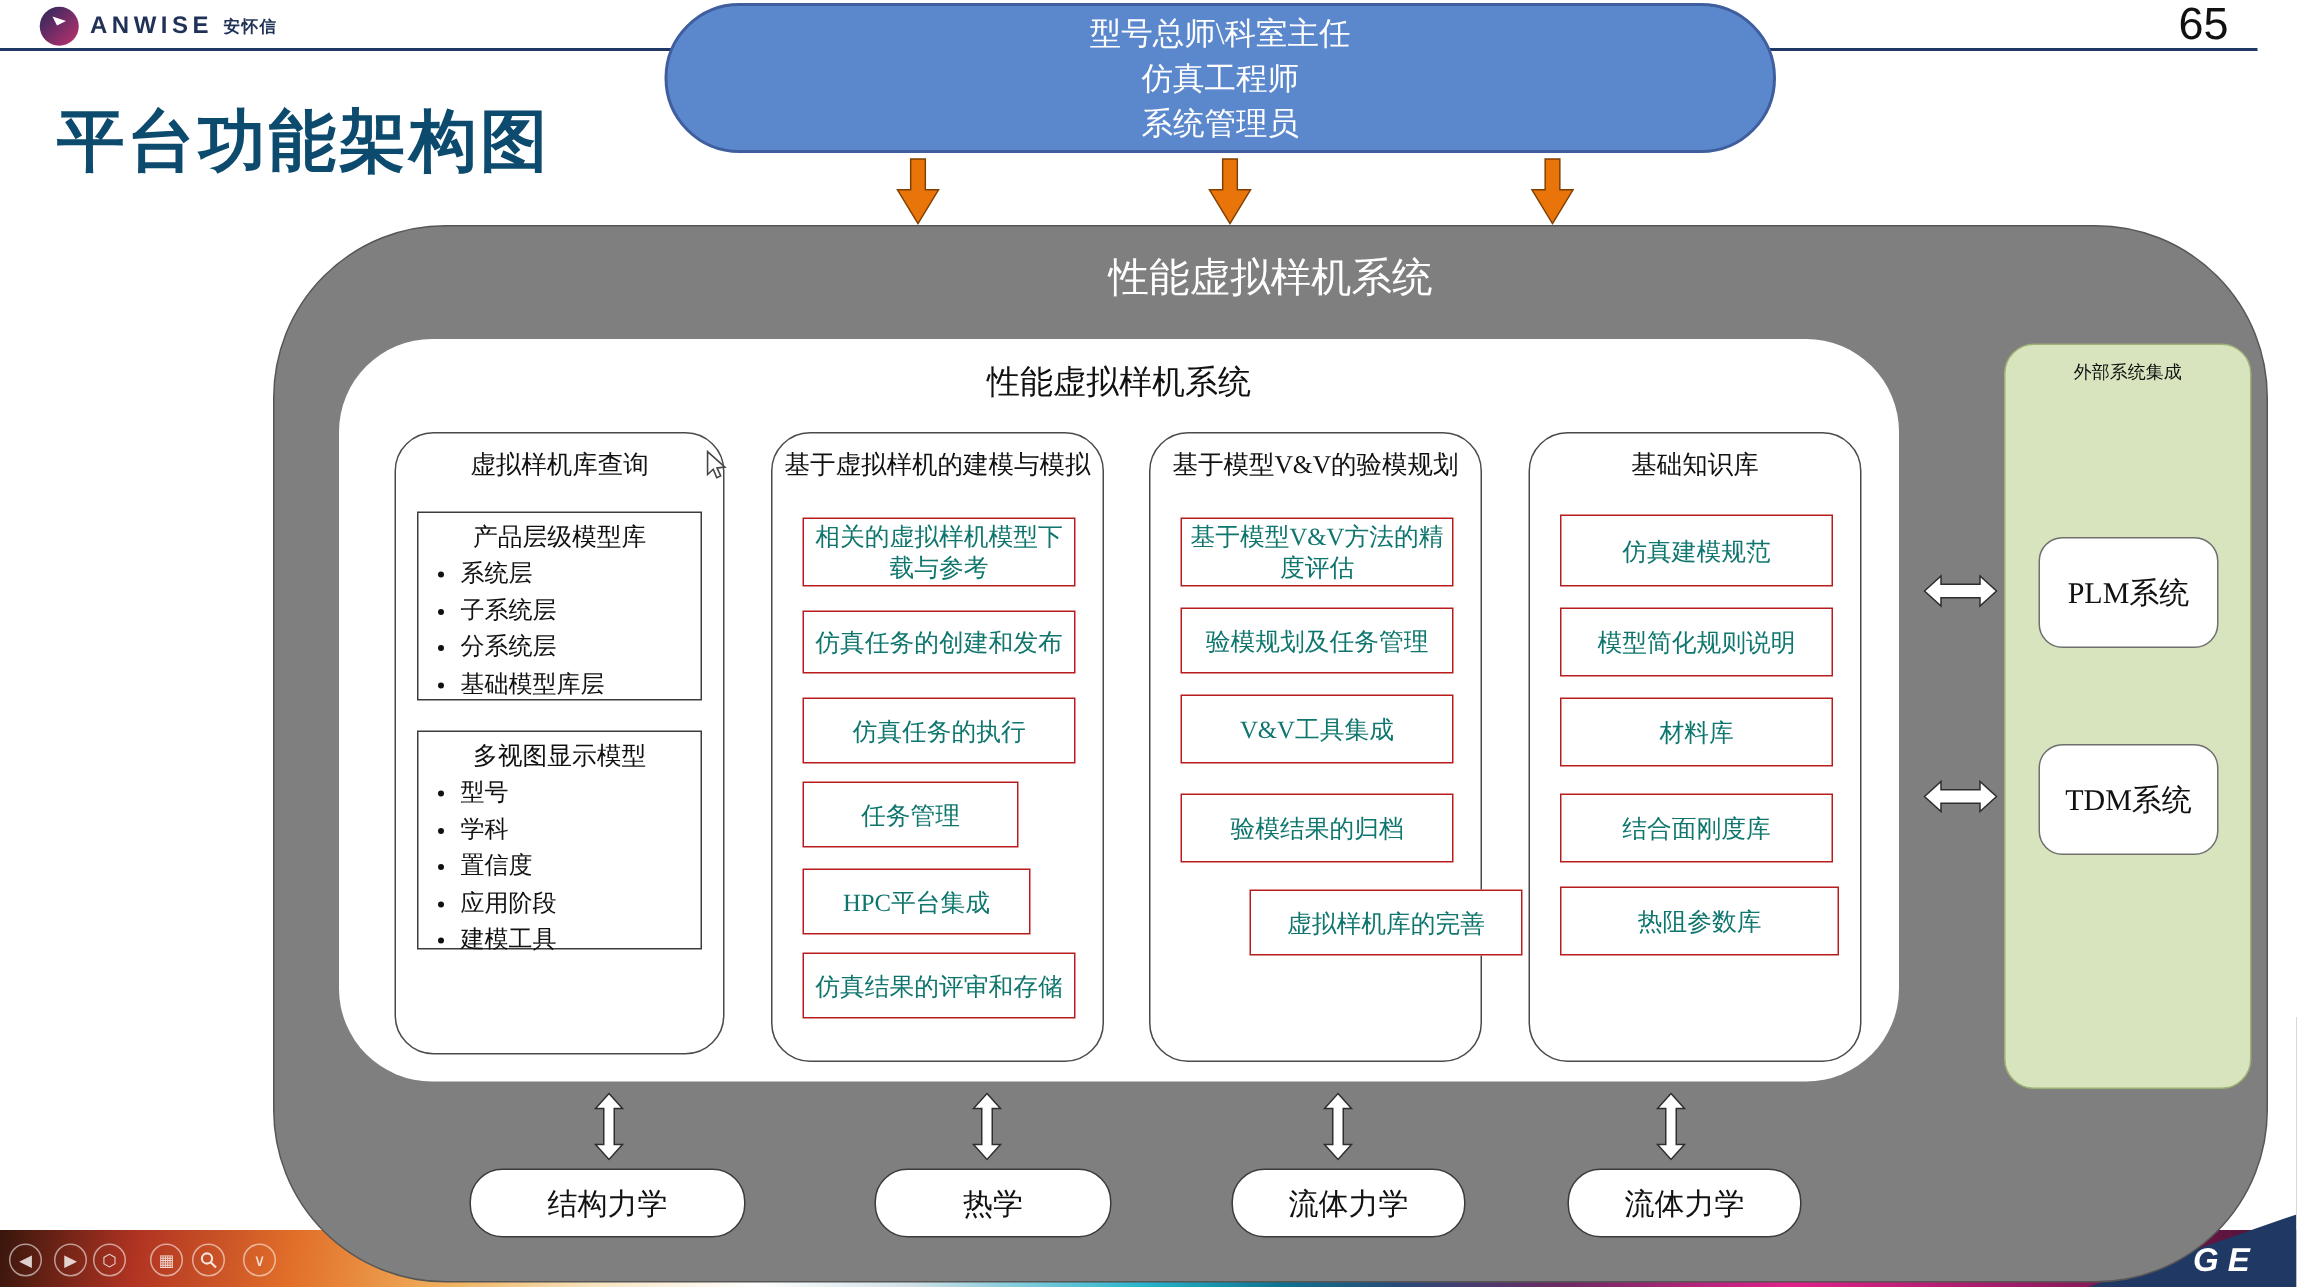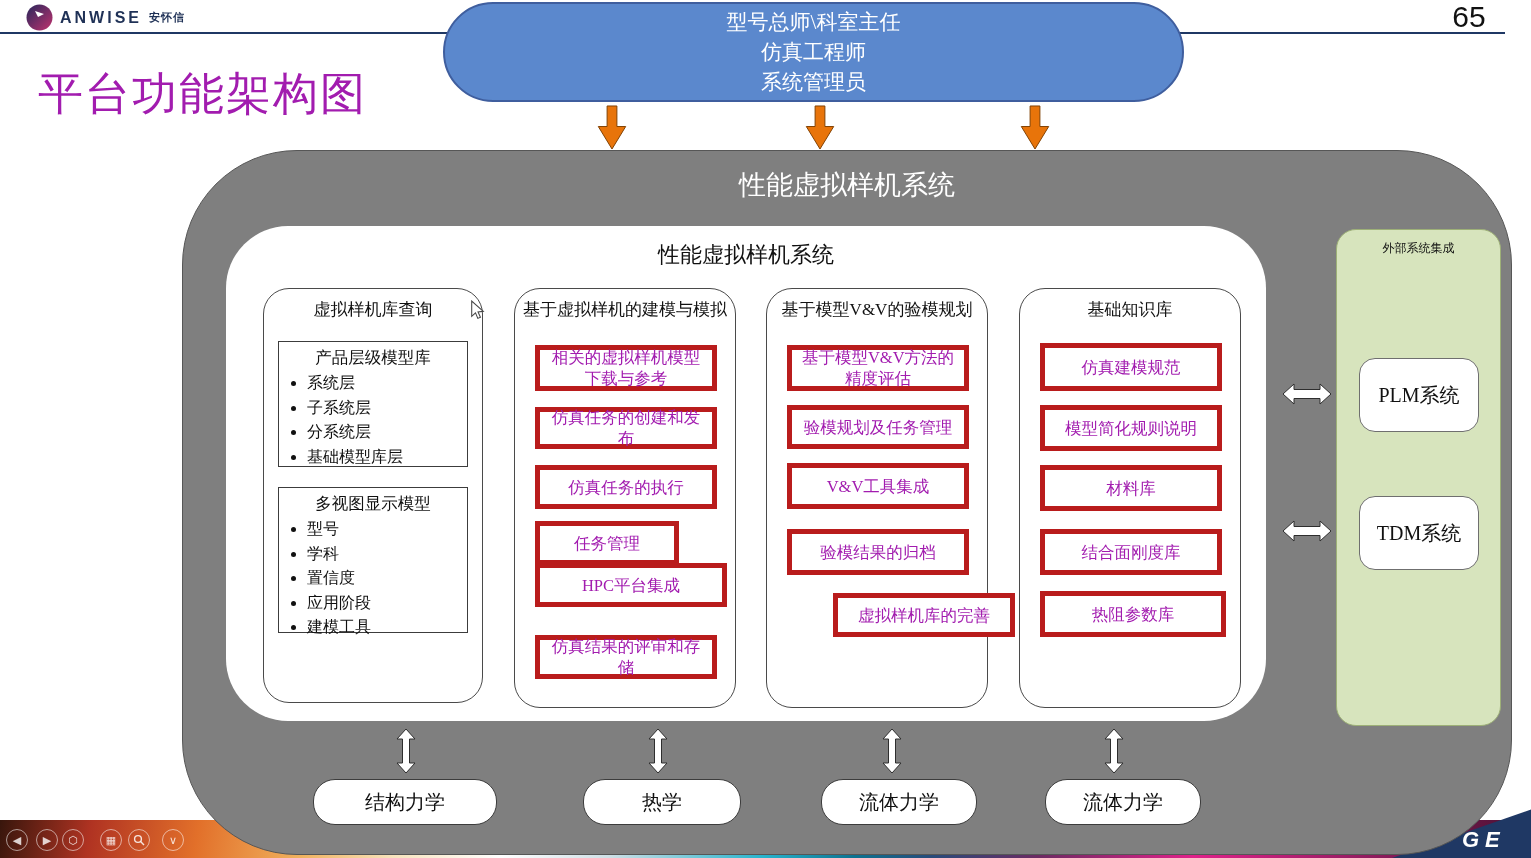--- a/index.html
+++ b/index.html
@@ -8,21 +8,21 @@
     overflow:hidden; font-family:"Liberation Sans",sans-serif;
   }
   .abs{position:absolute;}
 
   
   .brand{left:26px; top:4px; display:flex; align-items:center; gap:7px;}
   .brand-name{font-weight:bold; color:#1f3156; font-size:16px; letter-spacing:3px;}
   .brand-cn{font-weight:bold; color:#1f3156; font-size:11px; letter-spacing:1px;}
   .header-line{left:0; top:32px; width:1505px; height:0; border-top:2px solid #1f3864;}
   .page-number{left:1434px; top:0px; width:70px; text-align:center; font-size:30px; color:#111;}
-  .slide-title{left:38px; top:64px; font-size:45px; font-weight:400; color:#a21caf; letter-spacing:2px; font-family:"Liberation Sans",sans-serif;}
+  .slide-title{left:38px; top:64px; font-size:45px; font-weight:700; color:#0c4a6e; letter-spacing:2px; font-family:"Liberation Sans",sans-serif;}
 
   
   .bubble{
     left:443px; top:2px; width:741px; height:100px; box-sizing:border-box;
     background:#5b88cd; border:2px solid #3f5e9e; border-radius:52px;
     display:flex; flex-direction:column; justify-content:center; align-items:center;
     color:#ffffff; font-size:21px; line-height:30px; z-index:3;
     font-family:"Liberation Serif",serif;
   }
 
@@ -38,23 +38,23 @@
 
   
   .inner-panel{left:43px; top:75px; width:1040px; height:495px;
     background:#ffffff; border-radius:62px;}
   .inner-title{left:0; top:14px; width:100%; text-align:center; color:#111;
     font-size:22px; font-family:"Liberation Serif",serif;}
 
   .col-panel{box-sizing:border-box; background:#fff; border:1px solid #4a4a4a; border-radius:26px;}
   .col-header{position:absolute; top:9px; left:0; width:100%; text-align:center;
     font-size:17px; color:#111; font-family:"Liberation Serif",serif;}
-  .fbox{position:absolute; box-sizing:border-box; background:#fff; border:5px solid #b91c1c;
+  .fbox{position:absolute; box-sizing:border-box; background:#fff; border:1px solid #b91c1c;
     display:flex; align-items:center; justify-content:center; text-align:center;
-    font-size:16.5px; line-height:21px; color:#a21caf; font-family:"Liberation Serif",serif; padding:2px 4px;}
+    font-size:16.5px; line-height:21px; color:#0f766e; font-family:"Liberation Serif",serif; padding:2px 4px;}
   .group-title{text-align:center; font-size:16.5px; padding-top:5px; color:#111;}
   .group-list{margin:2px 0 0 0; padding:0 0 0 28px; list-style:disc; font-size:16px; line-height:24.5px; color:#111;}
   .group-box{position:absolute; box-sizing:border-box; background:#fff; border:1px solid #3c3c3c;
     font-family:"Liberation Serif",serif;}
 
   
   .green-panel{left:1153px; top:78px; width:165px; height:497px; box-sizing:border-box;
     background:#d7e4bd; border:1px solid #9db077; border-radius:20px;}
   .green-title{position:absolute; left:0; top:10px; width:100%; text-align:center;
     font-size:12px; color:#111; font-family:"Liberation Serif",serif;}
@@ -182,21 +182,21 @@
           </ul>
         </div>
       </div>
 
       <div class="abs col-panel" style="left:288px; top:62px; width:222px; height:420px;">
         <div class="col-header">基于虚拟样机的建模与模拟</div>
         <div class="fbox" style="left:20px; top:56px;  width:182px; height:46px;">相关的虚拟样机模型下载与参考</div>
         <div class="fbox" style="left:20px; top:118px; width:182px; height:42px;">仿真任务的创建和发布</div>
         <div class="fbox" style="left:20px; top:176px; width:182px; height:44px;">仿真任务的执行</div>
         <div class="fbox" style="left:20px; top:232px; width:144px; height:44px;">任务管理</div>
-        <div class="fbox" style="left:20px; top:274px; width:192px; height:44px;">HPC平台集成</div>
+        <div class="fbox" style="left:20px; top:290px; width:152px; height:44px;">HPC平台集成</div>
         <div class="fbox" style="left:20px; top:346px; width:182px; height:44px;">仿真结果的评审和存储</div>
       </div>
 
       <div class="abs col-panel" style="left:540px; top:62px; width:222px; height:420px;">
         <div class="col-header">基于模型V&amp;V的验模规划</div>
         <div class="fbox" style="left:20px; top:56px;  width:182px; height:46px;">基于模型V&amp;V方法的精度评估</div>
         <div class="fbox" style="left:20px; top:116px; width:182px; height:44px;">验模规划及任务管理</div>
         <div class="fbox" style="left:20px; top:174px; width:182px; height:46px;">V&amp;V工具集成</div>
         <div class="fbox" style="left:20px; top:240px; width:182px; height:46px;">验模结果的归档</div>
         <div class="fbox" style="left:20px; top:304px; width:182px; height:44px;margin-left:46px;">虚拟样机库的完善</div>

